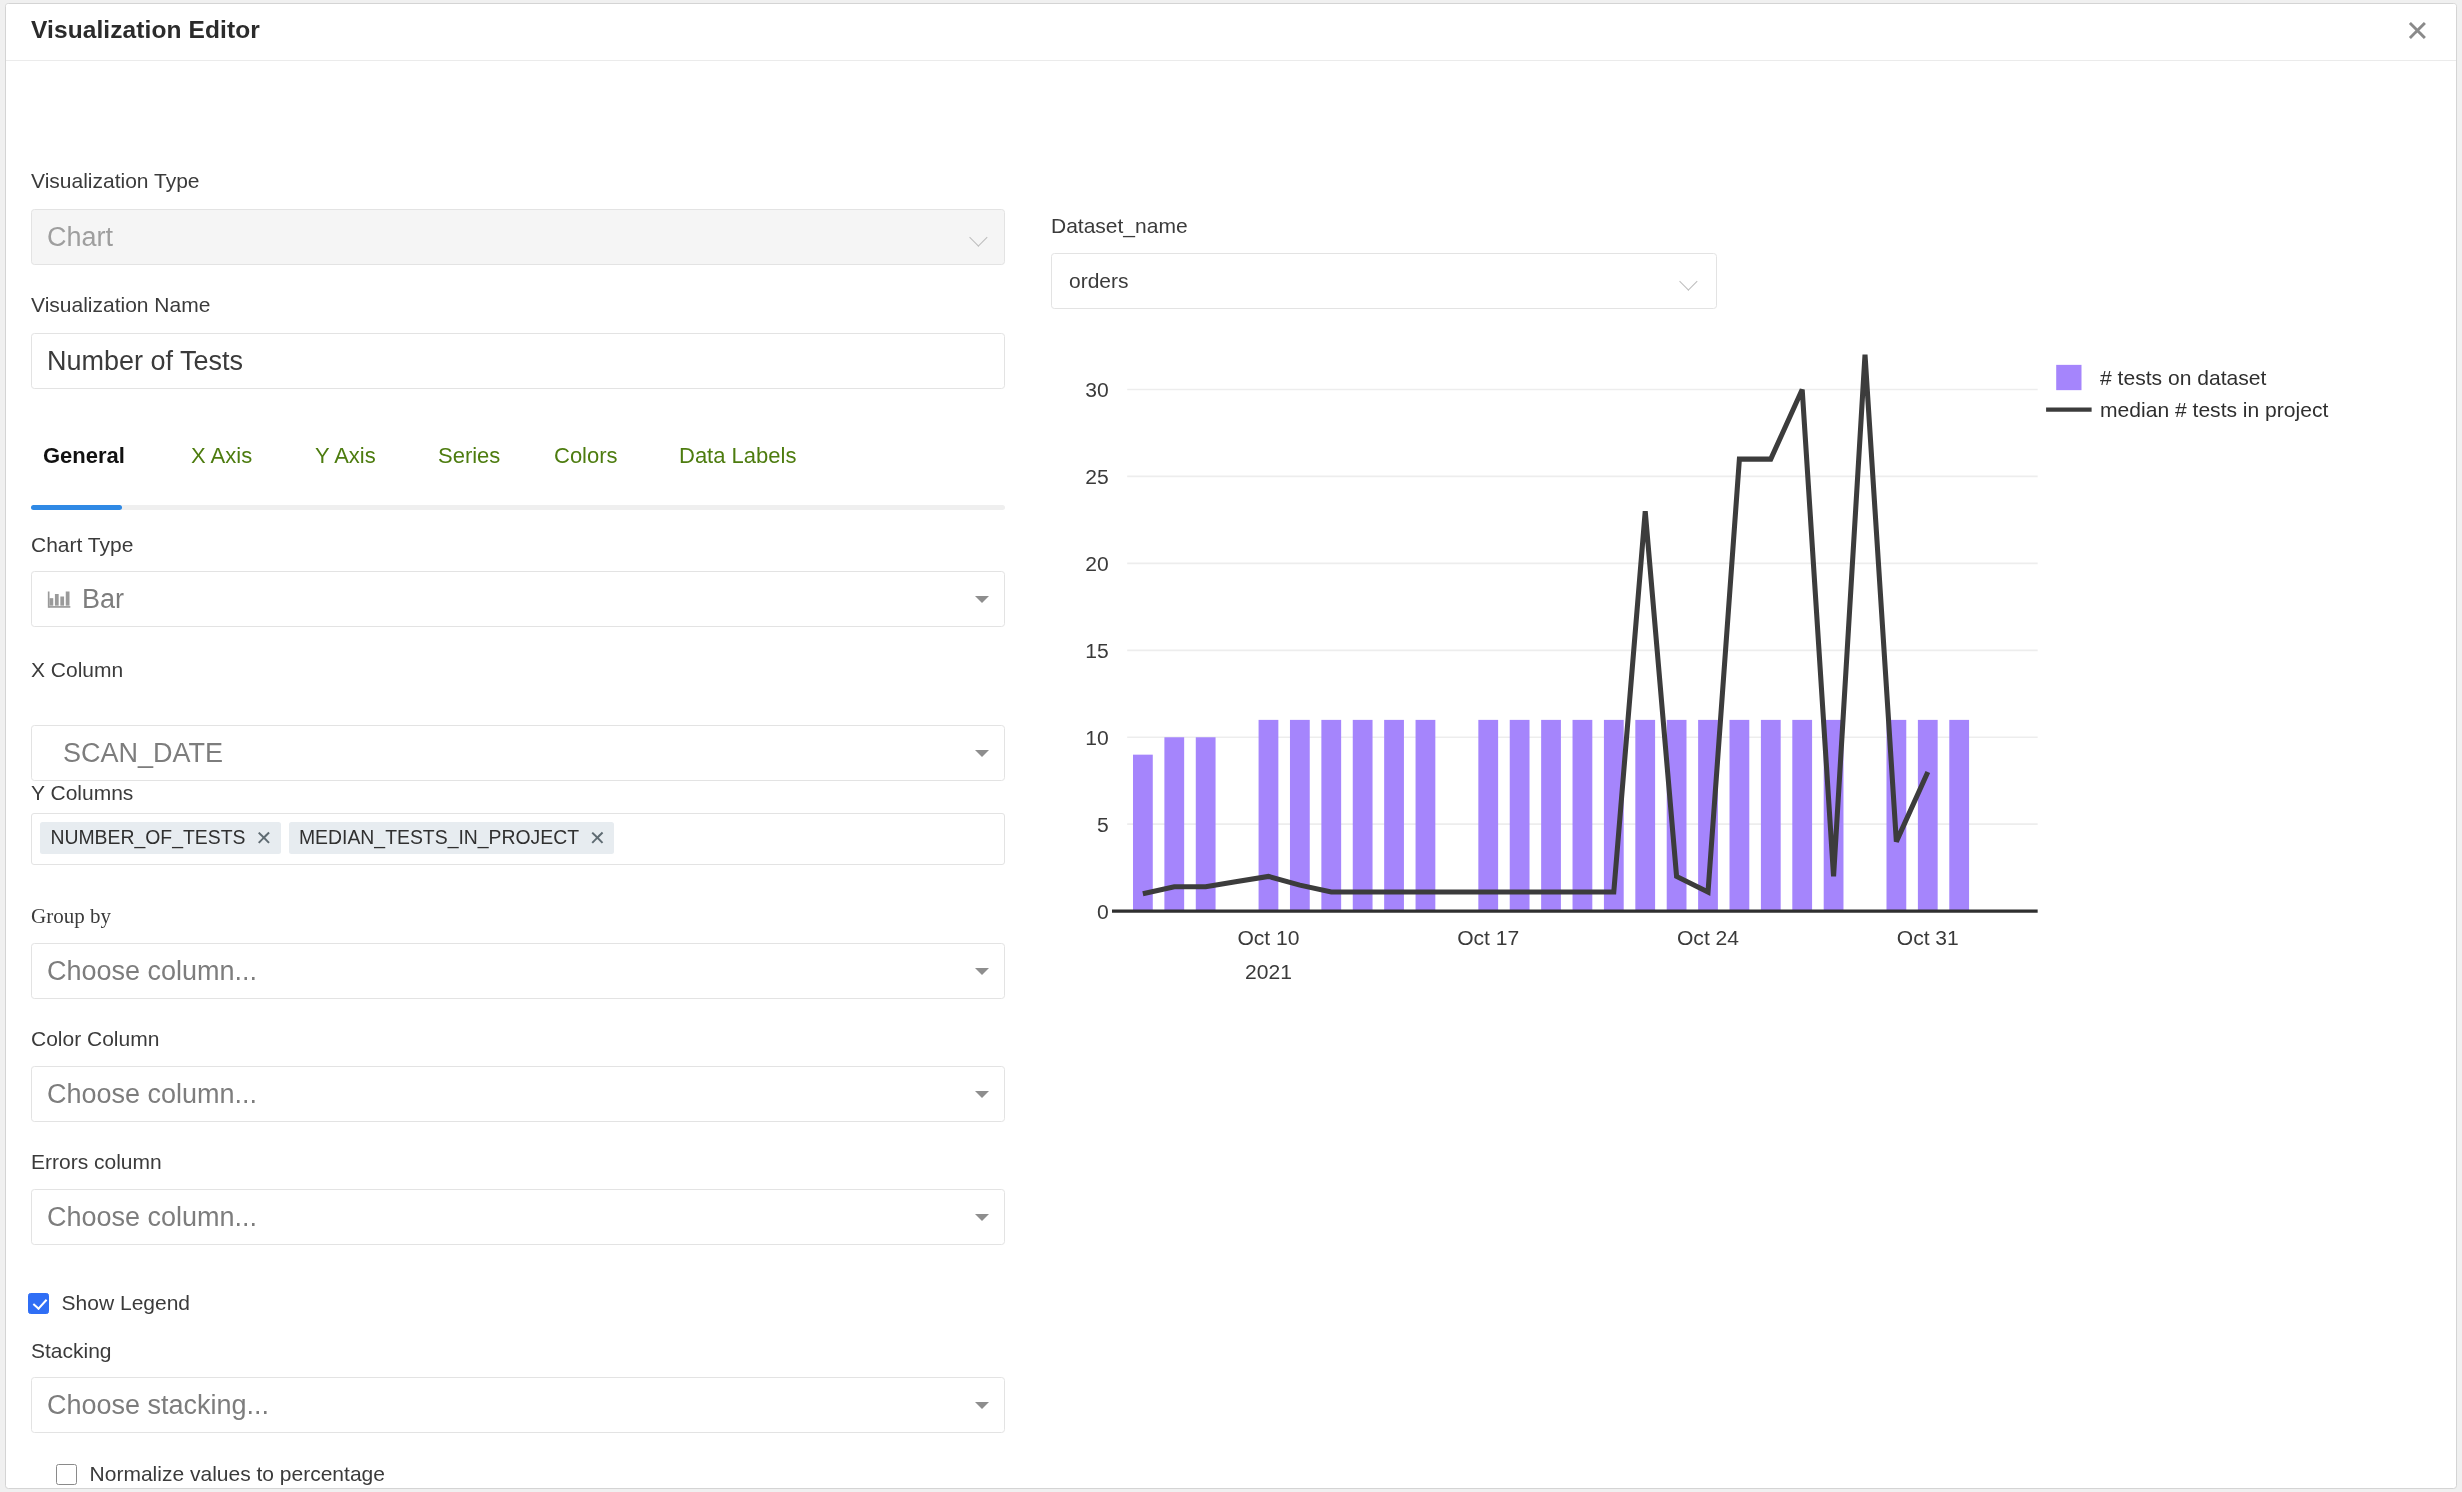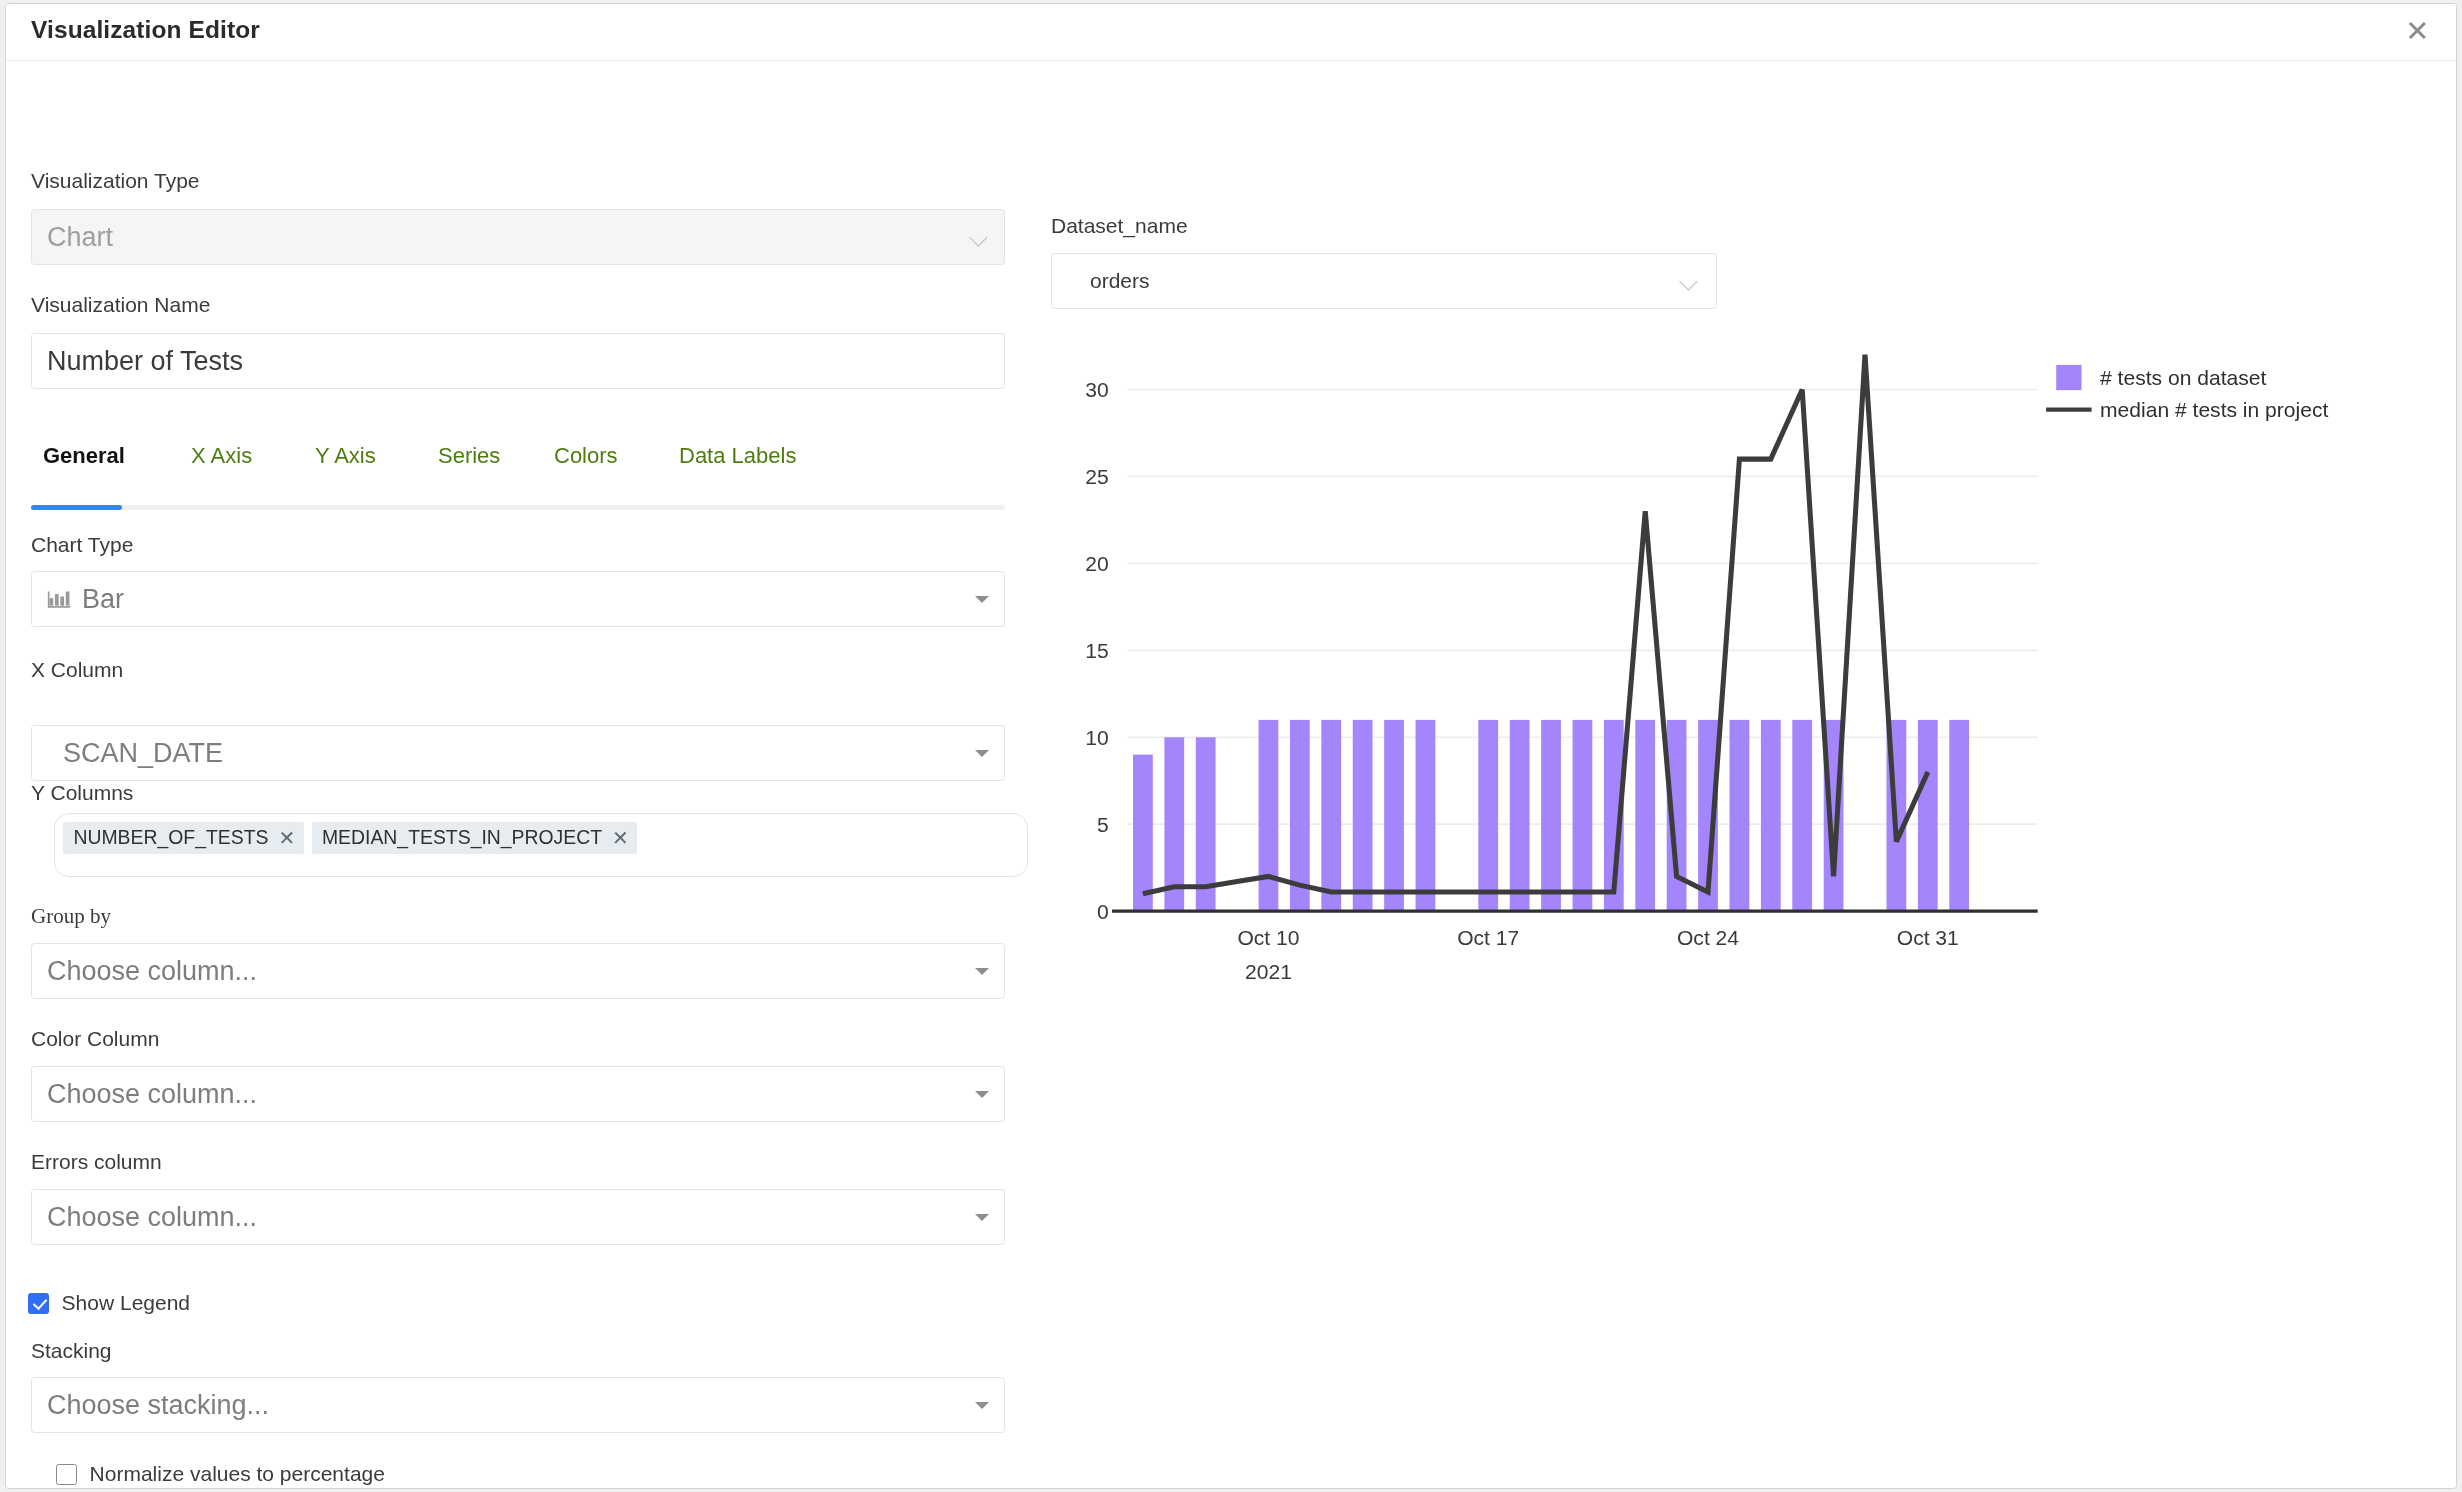--- a/index.html
+++ b/index.html
@@ -115,24 +115,23 @@
     width: 974px; height: 4.2px; background: #efefef; border-radius: 2.5px;
   }
   #tab-underline {
     position: absolute; left: 25px; top: 444px;
     width: 91px; height: 4.2px; background: #2f89e5; border-radius: 2.5px;
   }
 
   
   #ycols-box {
     position: absolute; left: 25px; top: 752px;
-    width: 974px; height: 64px;
-    border: 0.8px solid #e3e3e3; border-radius: 15px; background: #fff;
+    width: 974px; height: 52px;
+    border: 0.8px solid #e3e3e3; border-radius: 3px; background: #fff;
     padding: 7.6px 8.4px;
-    margin-left: 23px;
   }
   .tag {
     display: inline-flex; align-items: center;
     height: 32px;
     background: #e7ecf0;
     border-radius: 2.5px;
     padding: 0 8.4px 0 10px;
     margin-right: 8.4px;
     font-size: 19.4px;
     color: #303030;
@@ -282,21 +281,21 @@
         <span class="cb off"></span>
         <span class="cblabel">Normalize values to percentage</span>
       </div>
 
     </div>
 
     <div id="right">
 
       <div id="ds-label">Dataset_name</div>
       <div id="ds-select">
-        <span style="flex:1 1 auto;margin-left:21px;">orders</span>
+        <span style="flex:1 1 auto;">orders</span>
         <span class="caret-thin"></span>
       </div>
 
       <div id="chart-wrap">
         <svg id="chart-svg" width="1425" height="666" viewBox="0 0 1690 790">
             <text x="86" y="677" text-anchor="end" class="tick-text">0</text>
             <line x1="108" y1="564.875" x2="1188" y2="564.875" stroke="#ededed" stroke-width="2"></line>
             <text x="86" y="573.875" text-anchor="end" class="tick-text">5</text>
             <line x1="108" y1="461.75" x2="1188" y2="461.75" stroke="#ededed" stroke-width="2"></line>
             <text x="86" y="470.75" text-anchor="end" class="tick-text">10</text>

